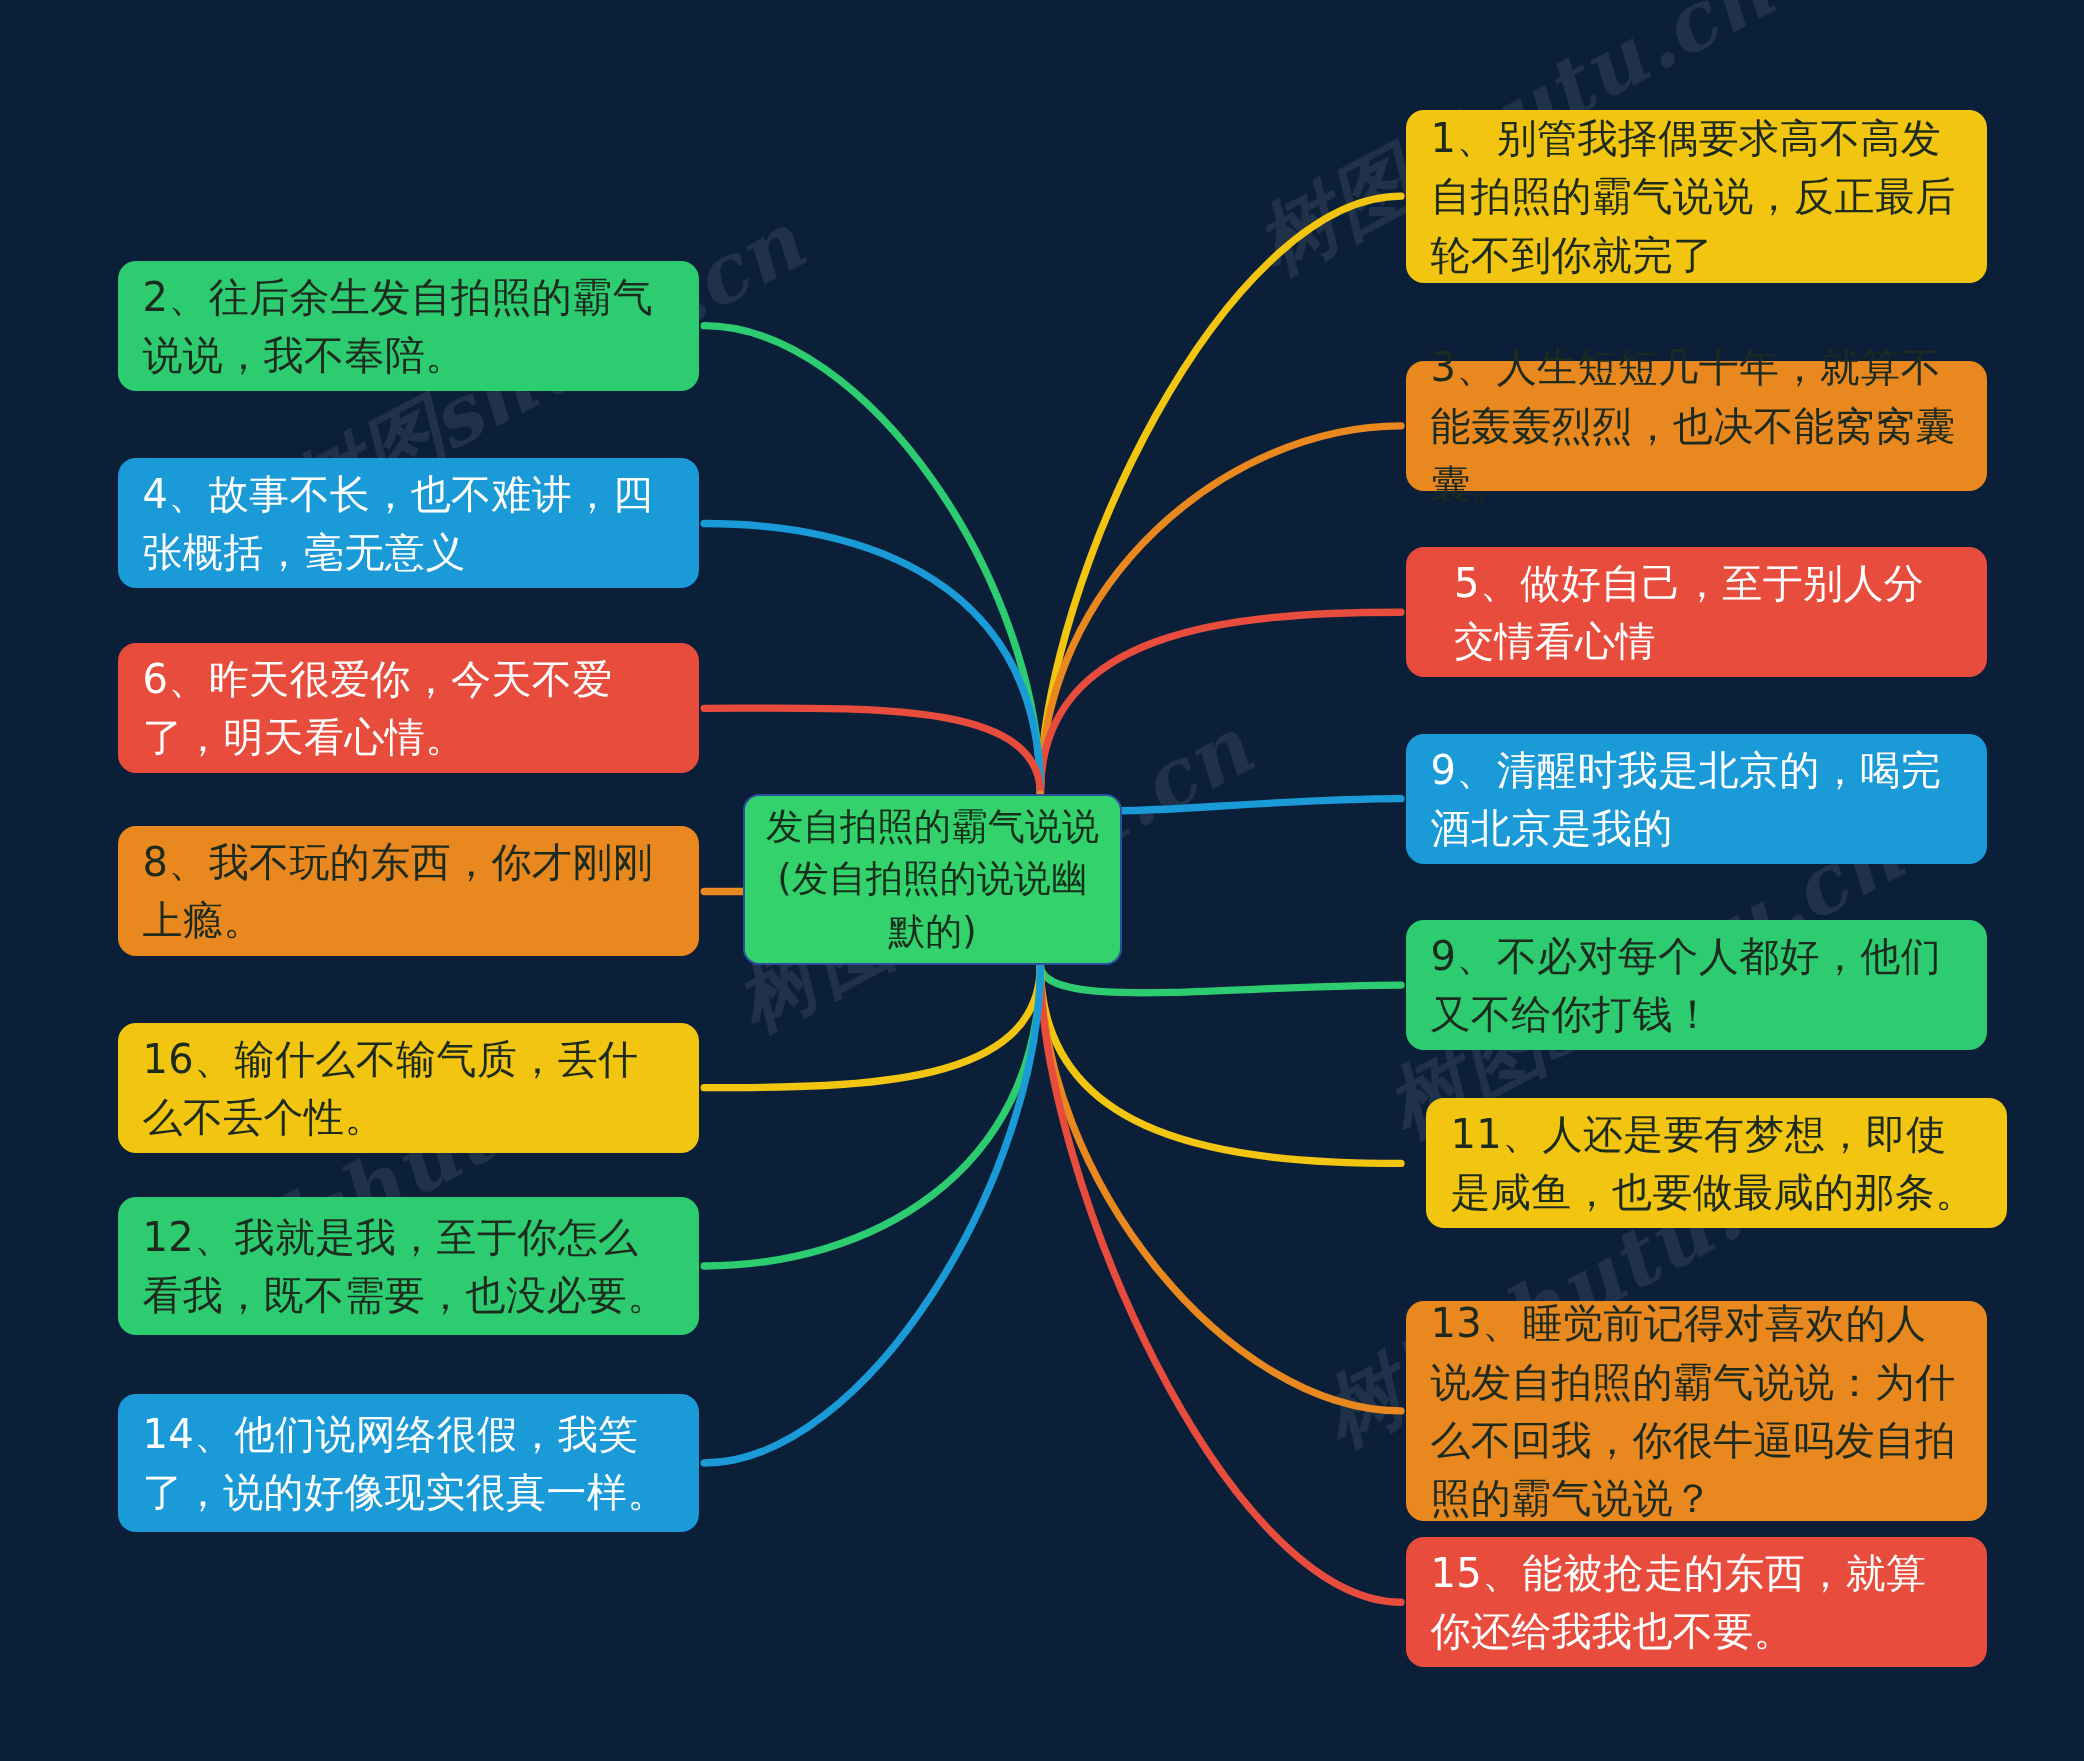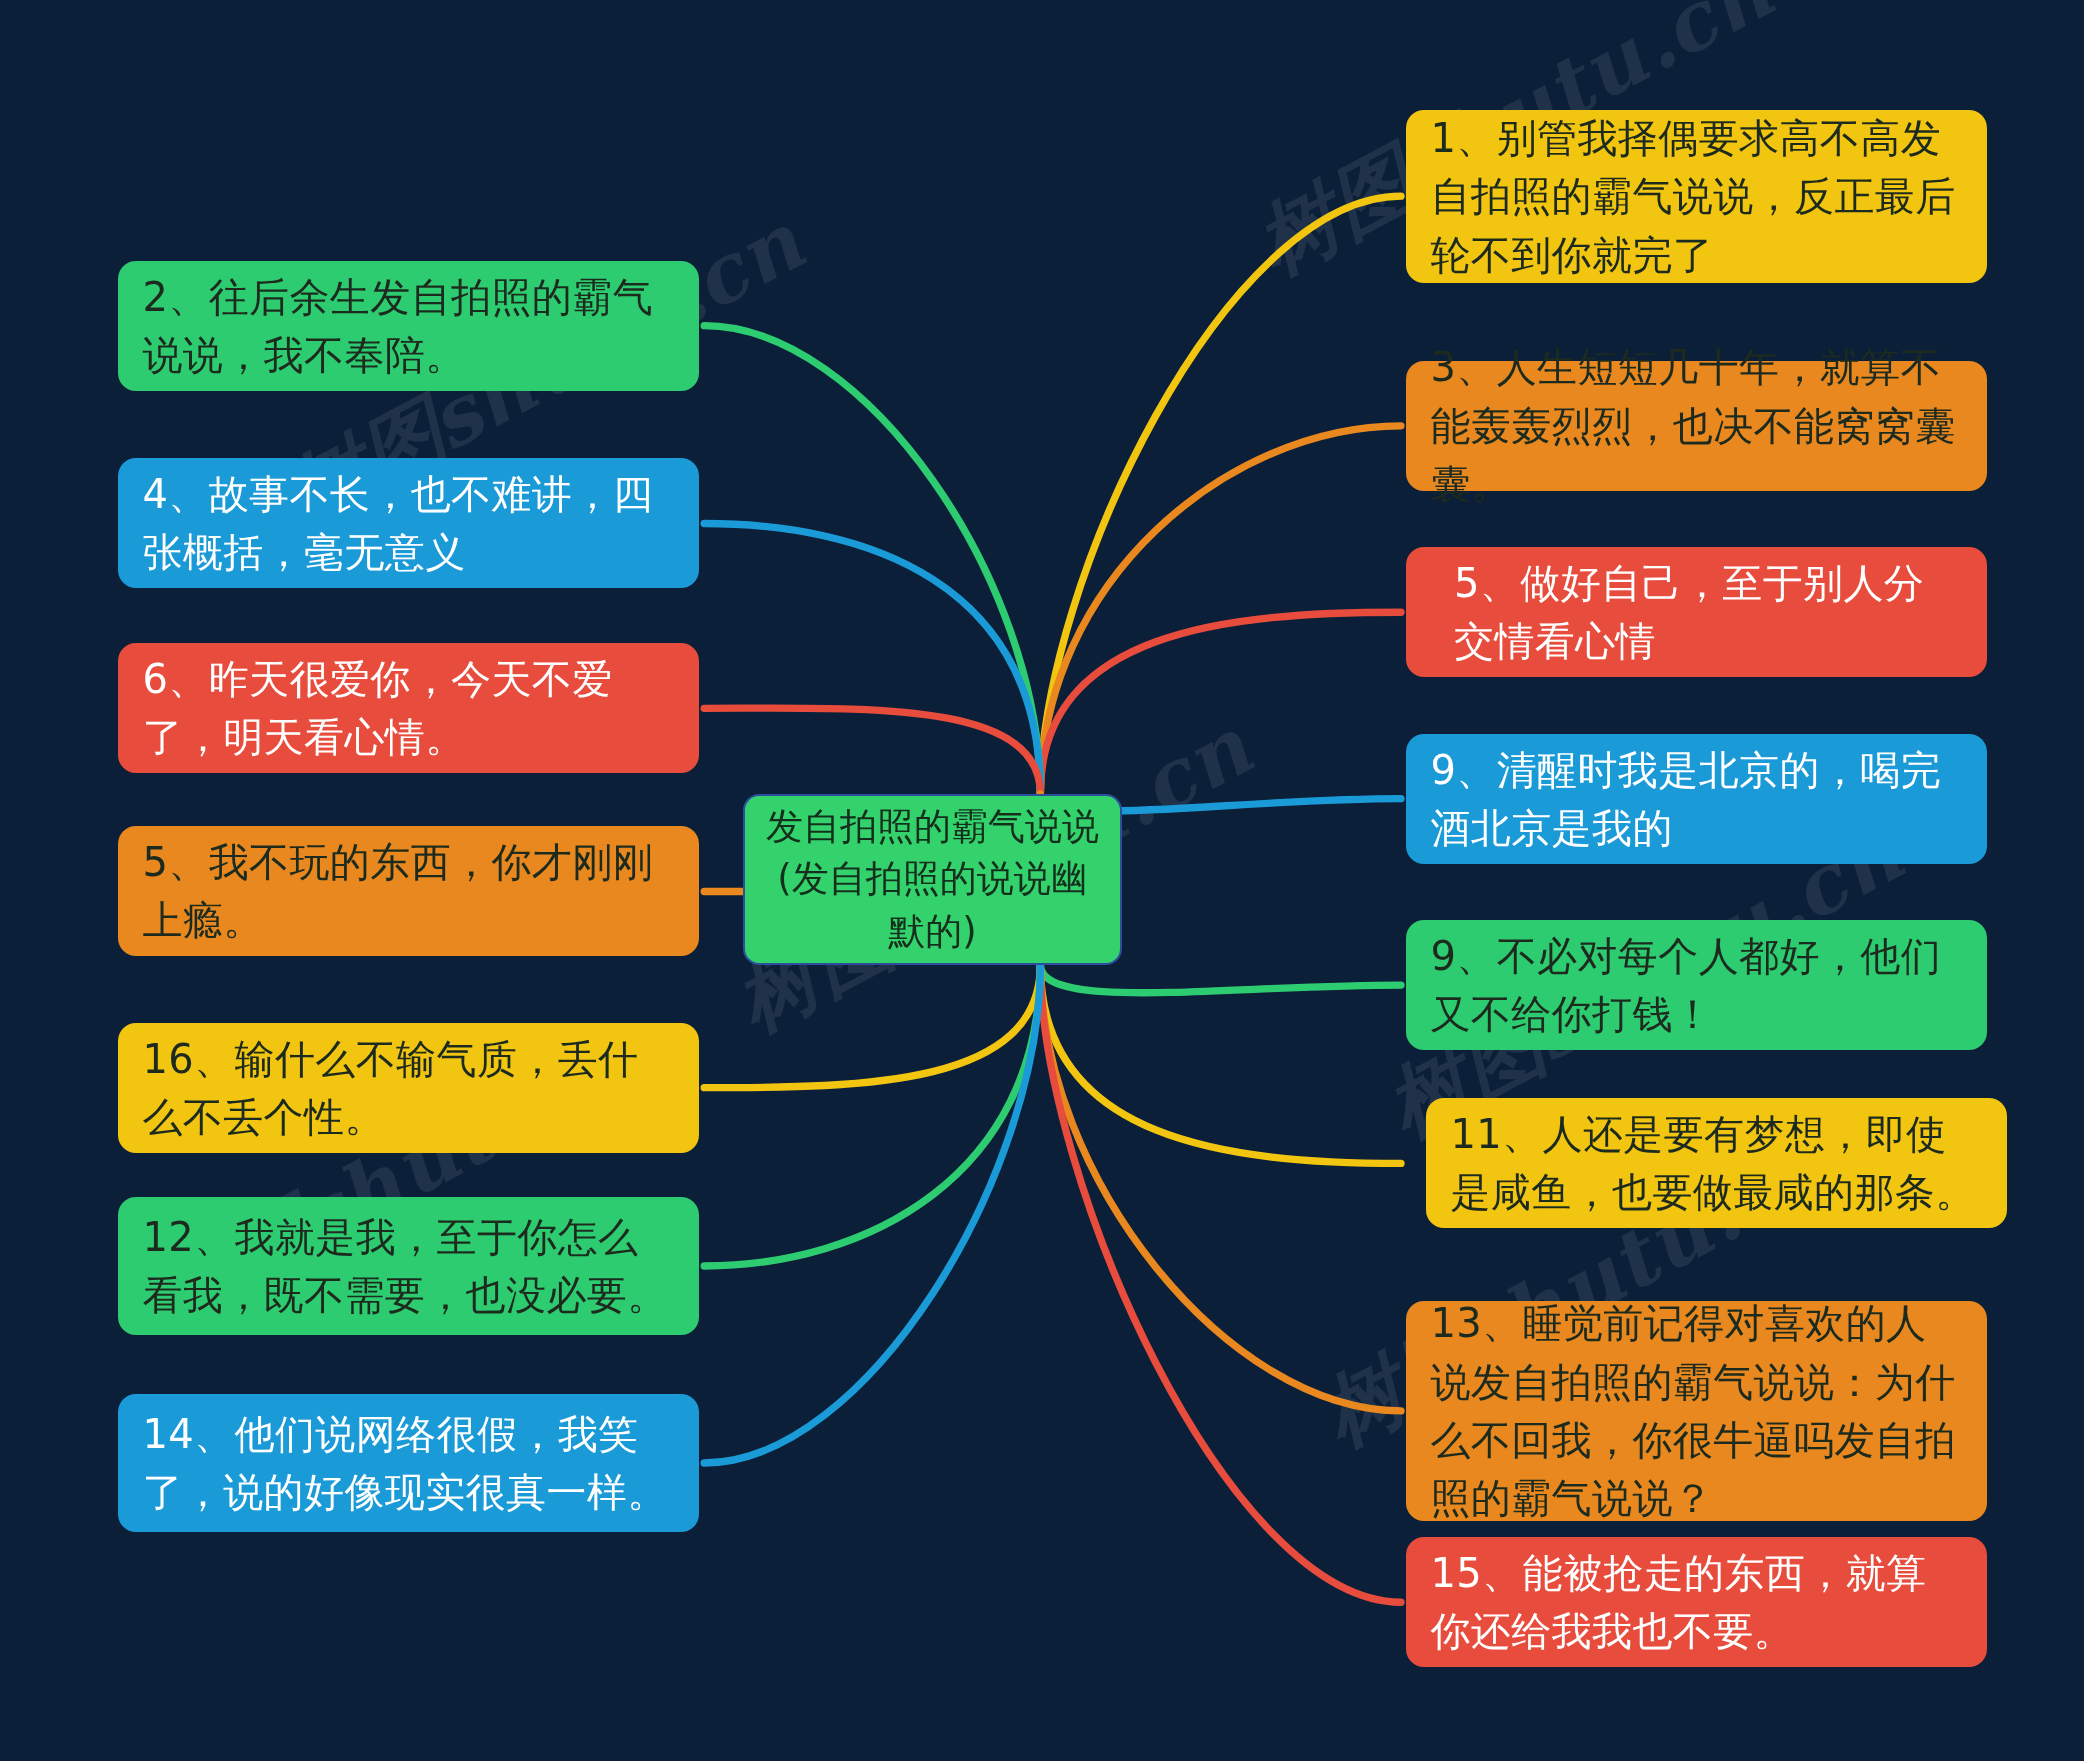--- a/index.html
+++ b/index.html
@@ -142,21 +142,21 @@
       <div class="node c-green dark-text" style="left: 118px; top: 261px; width: 581px; height: 130px; align-items: center;">
         <span>2、往后余生发自拍照的霸气说说，我不奉陪。</span>
       </div>
       <div class="node c-blue light-text" style="left: 118px; top: 458px; width: 581px; height: 130px;">
         <span>4、故事不长，也不难讲，四张概括，毫无意义</span>
       </div>
       <div class="node c-red light-text" style="left: 118px; top: 643px; width: 581px; height: 130px;">
         <span>6、昨天很爱你，今天不爱了，明天看心情。</span>
       </div>
       <div class="node c-orange dark-text" style="left: 118px; top: 826px; width: 581px; height: 130px;">
-        <span>5、我不玩的东西，你才刚刚上瘾。</span>
+        <span>8、我不玩的东西，你才刚刚上瘾。</span>
       </div>
       <div class="node c-yellow dark-text" style="left: 118px; top: 1023px; width: 581px; height: 130px;">
         <span>16、输什么不输气质，丢什么不丢个性。</span>
       </div>
       <div class="node c-green dark-text" style="left: 118px; top: 1197px; width: 581px; height: 138px;">
         <span>12、我就是我，至于你怎么看我，既不需要，也没必要。</span>
       </div>
       <div class="node c-blue light-text" style="left: 118px; top: 1394px; width: 581px; height: 138px;">
         <span>14、他们说网络很假，我笑了，说的好像现实很真一样。</span>
       </div>

